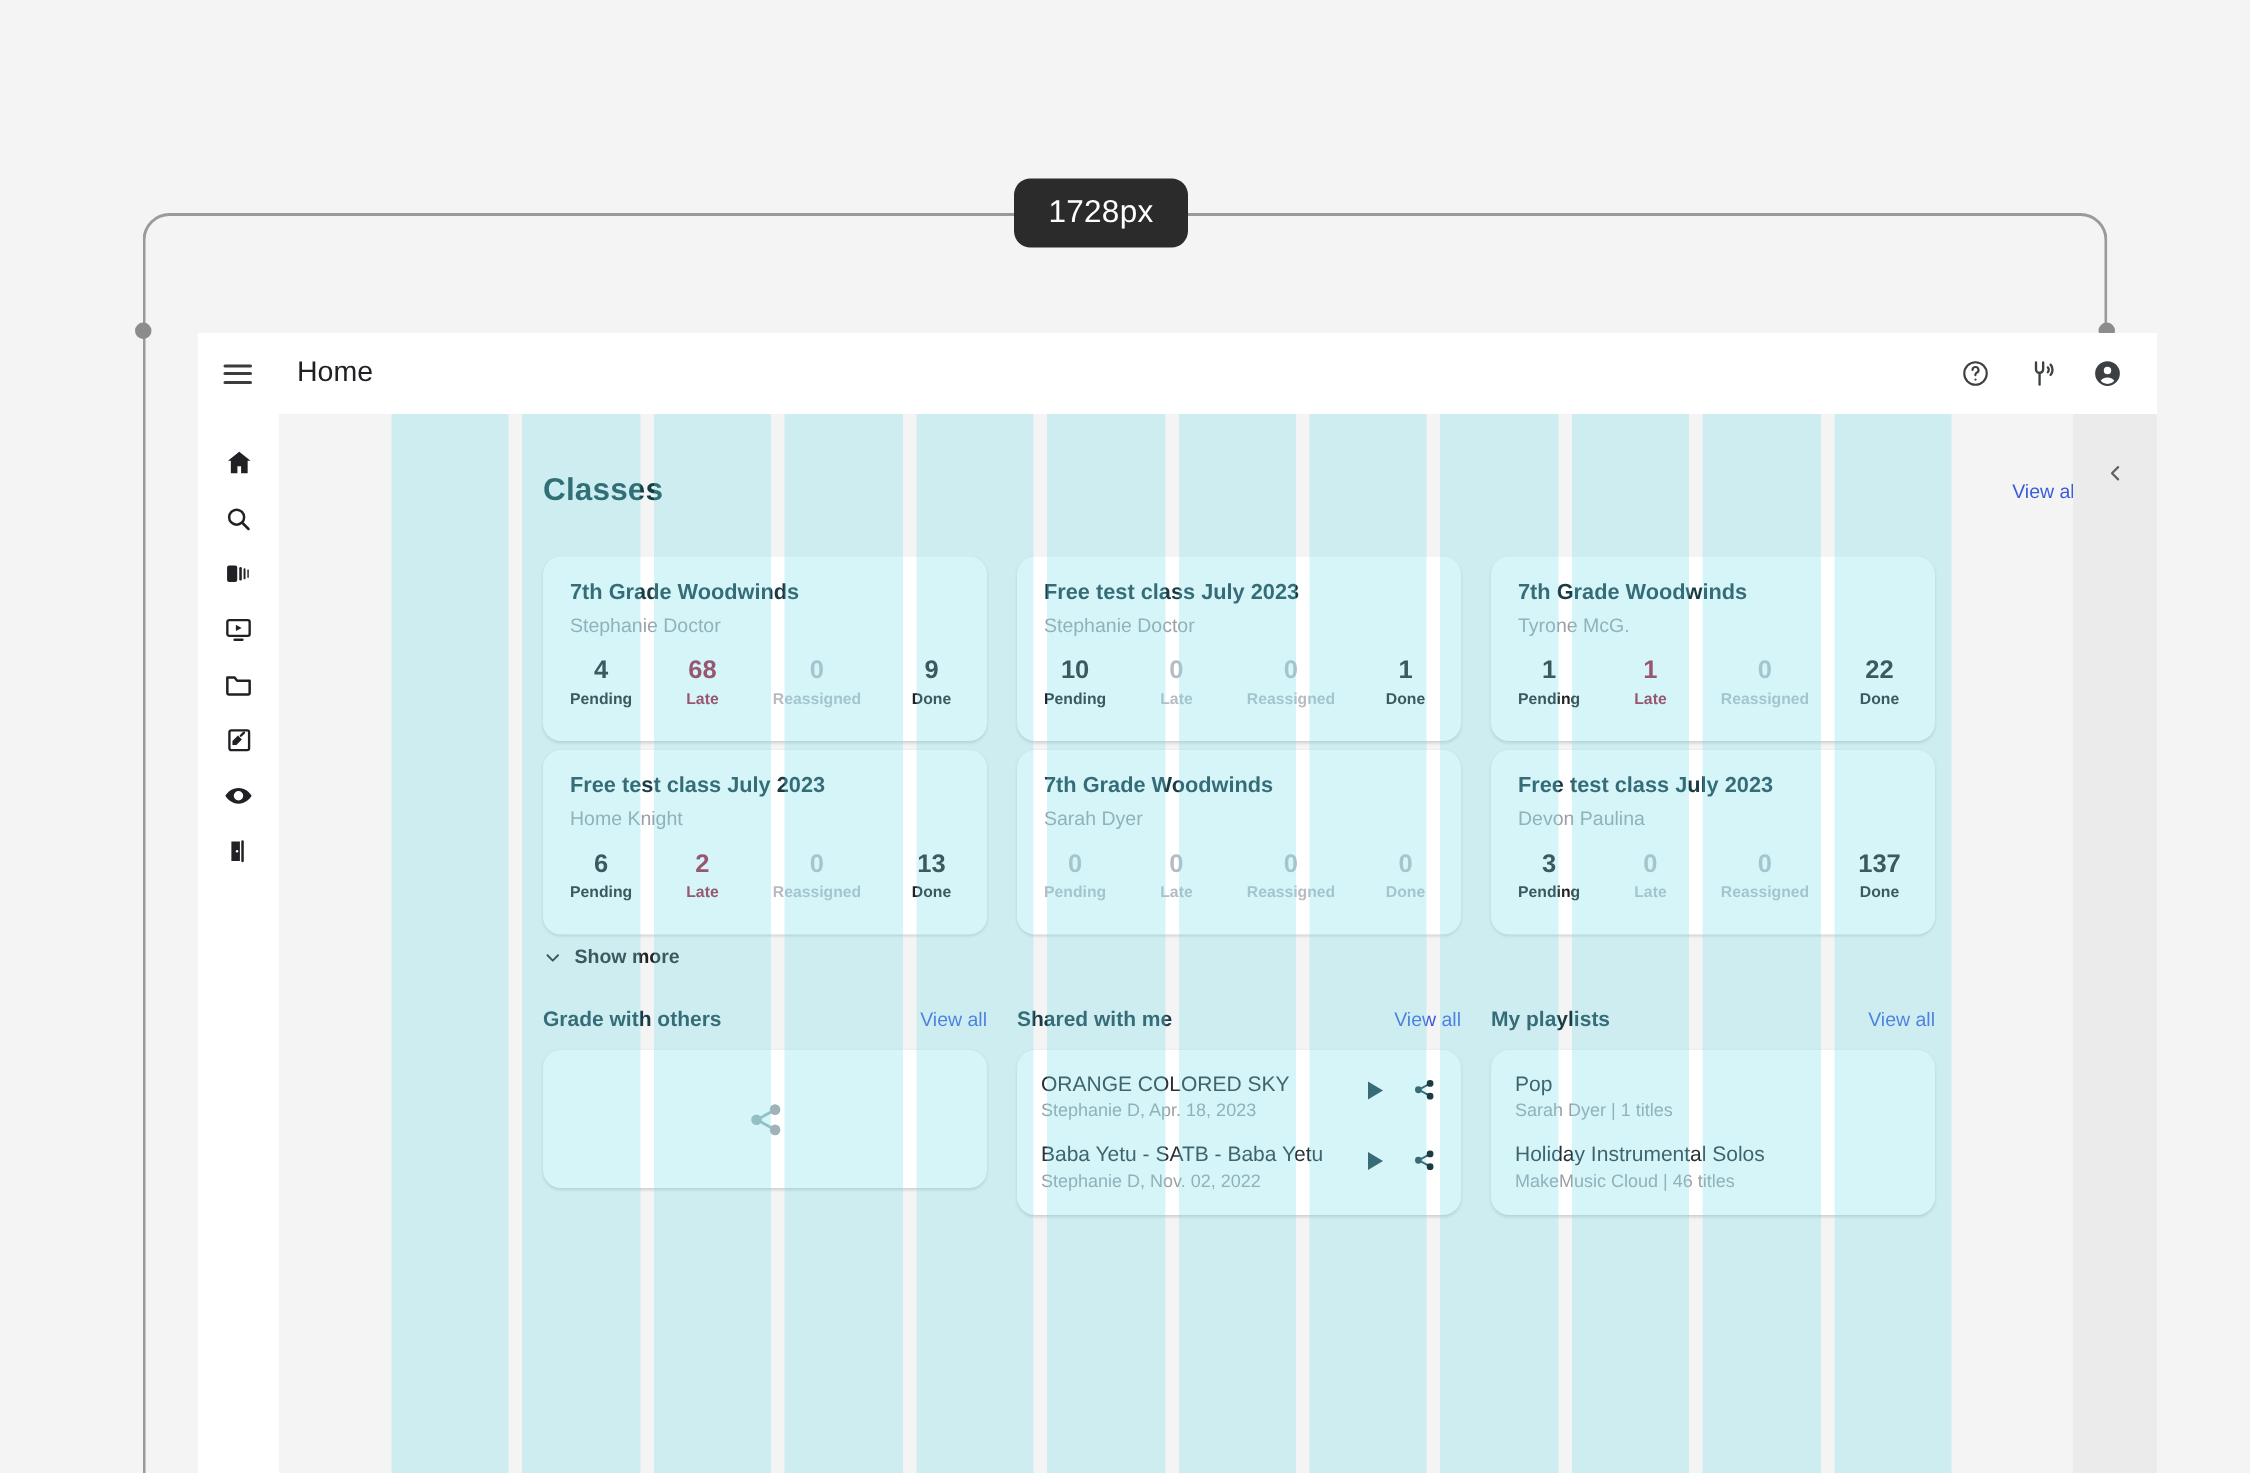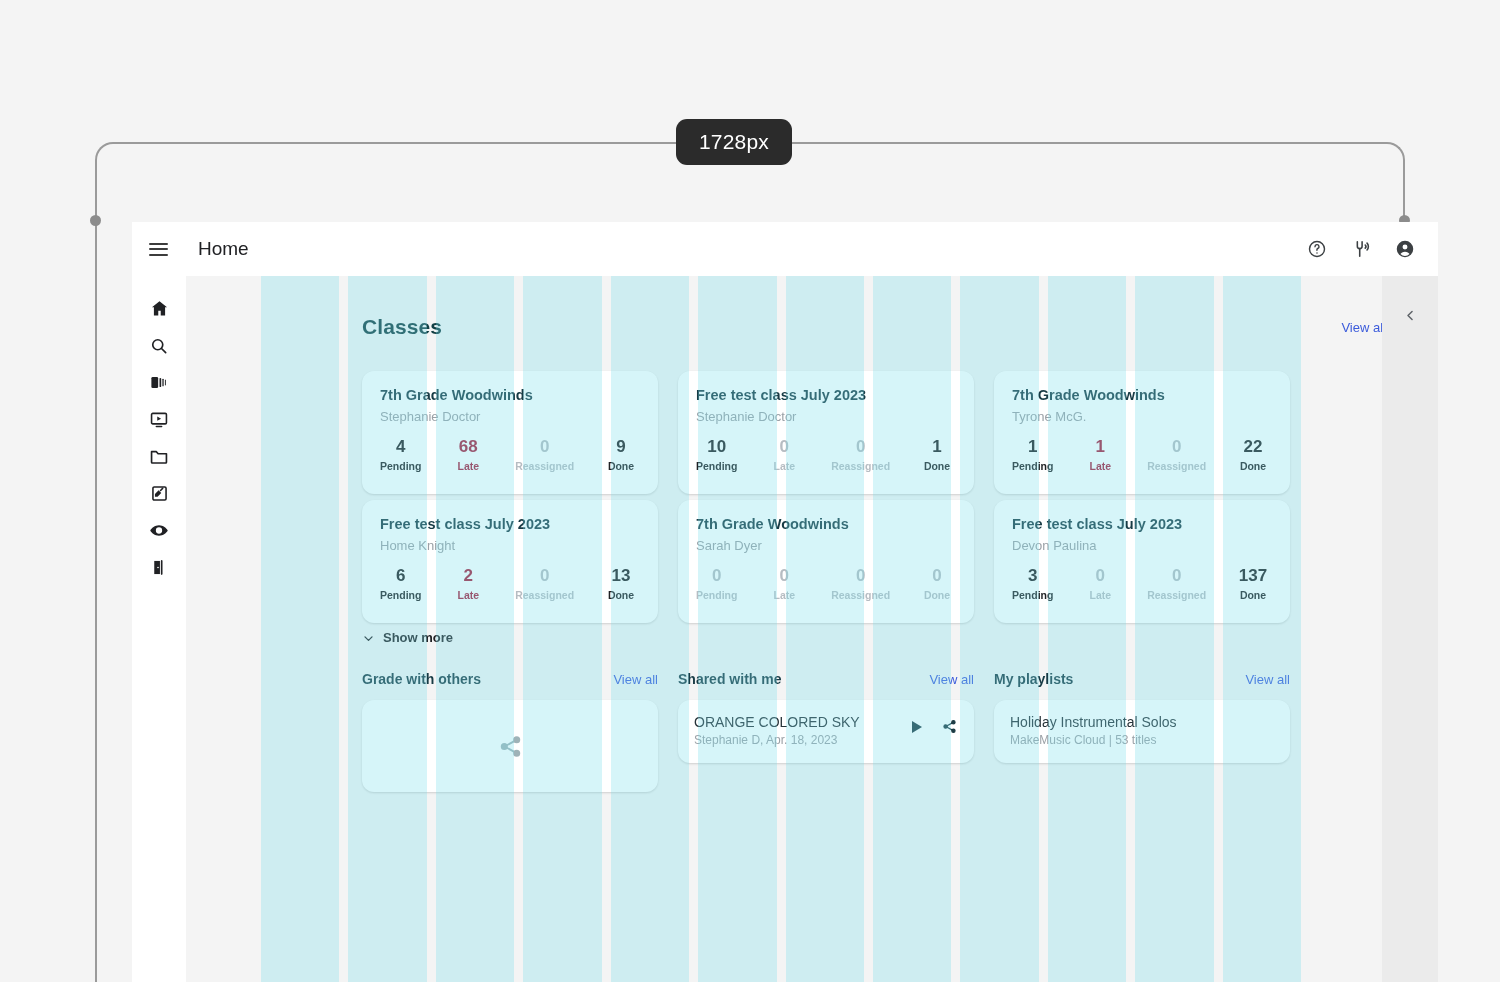--- a/index.html
+++ b/index.html
@@ -692,33 +692,58 @@
                   <svg width="17" height="17" viewBox="0 0 24 24" fill="none" stroke="currentColor" stroke-width="1.8">
                     <circle cx="17.5" cy="6" r="2.3" fill="currentColor"></circle>
                     <circle cx="17.5" cy="18" r="2.3" fill="currentColor"></circle>
                     <circle cx="6.5" cy="12" r="2.3" fill="currentColor"></circle>
                     <path d="M8.7 10.9l6.7-3.6M8.7 13.1l6.7 3.6" stroke-linecap="round"></path>
                   </svg>
                 </span>
               </div>
             </div>
 
+            <div class="shared-item">
+              <div>
+                <div class="shared-item-title">Baba Yetu - SATB - Baba Yetu</div>
+                <div class="shared-item-meta">Stephanie D, Nov. 02, 2022</div>
+              </div>
+              <div class="shared-item-actions">
+                <span class="icon-btn">
+                  <svg width="12" height="14" viewBox="0 0 12 14" fill="currentColor">
+                      <path d="M1 1l10 6-10 6V1Z"></path>
+                    </svg>
+                </span>
+                <span class="icon-btn">
+                  <svg width="17" height="17" viewBox="0 0 24 24" fill="none" stroke="currentColor" stroke-width="1.8">
+                    <circle cx="17.5" cy="6" r="2.3" fill="currentColor"></circle>
+                    <circle cx="17.5" cy="18" r="2.3" fill="currentColor"></circle>
+                    <circle cx="6.5" cy="12" r="2.3" fill="currentColor"></circle>
+                    <path d="M8.7 10.9l6.7-3.6M8.7 13.1l6.7 3.6" stroke-linecap="round"></path>
+                  </svg>
+                </span>
+              </div>
+            </div>
 
           </div>
         </div>
 
         <div>
           <div class="bottom-section-header">
             <div class="bottom-section-title">My playlists</div>
             <div class="view-all-link">View all</div>
           </div>
           <div class="bottom-card" id="playlists-card">
             <div class="playlist-item">
+              <div class="playlist-title">Pop</div>
+              <div class="playlist-meta">Sarah Dyer | 1 titles</div>
+            </div>
+            <div class="playlist-item">
               <div class="playlist-title">Holiday Instrumental Solos</div>
-              <div class="playlist-meta">MakeMusic Cloud | 53 titles</div>
+              <div class="playlist-meta">MakeMusic Cloud | 46 titles</div>
             </div>
           </div>
         </div>
 
       </div>
 
     </div>
   </div>
 </div>
 

